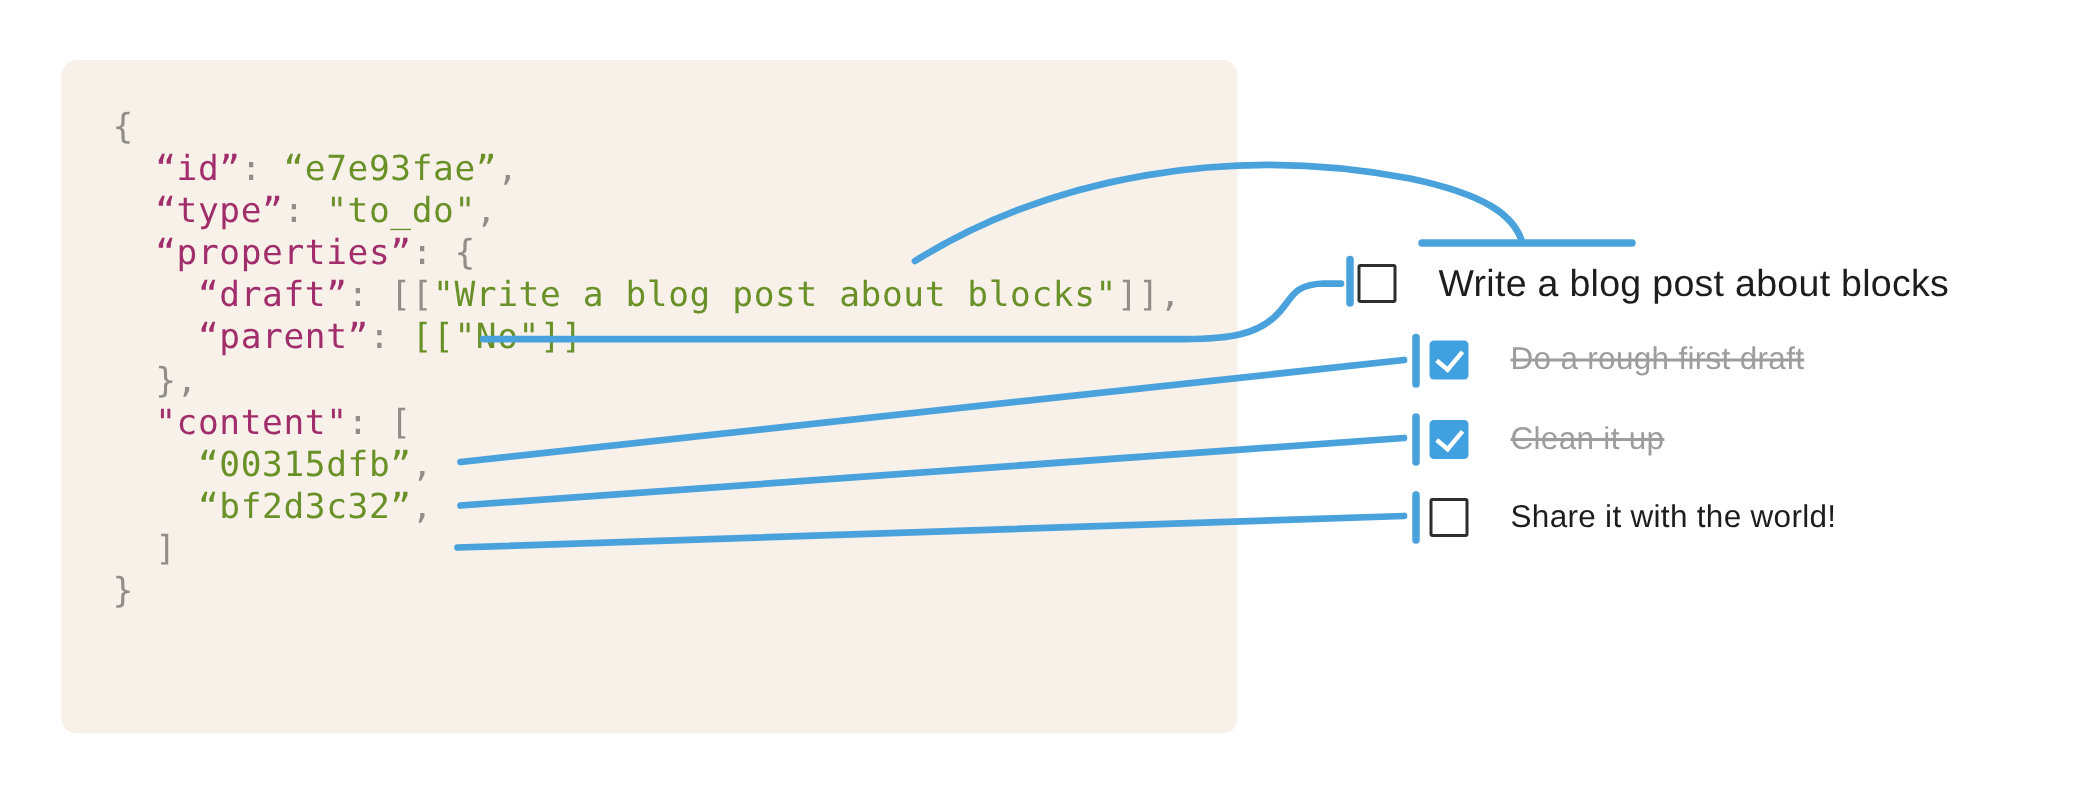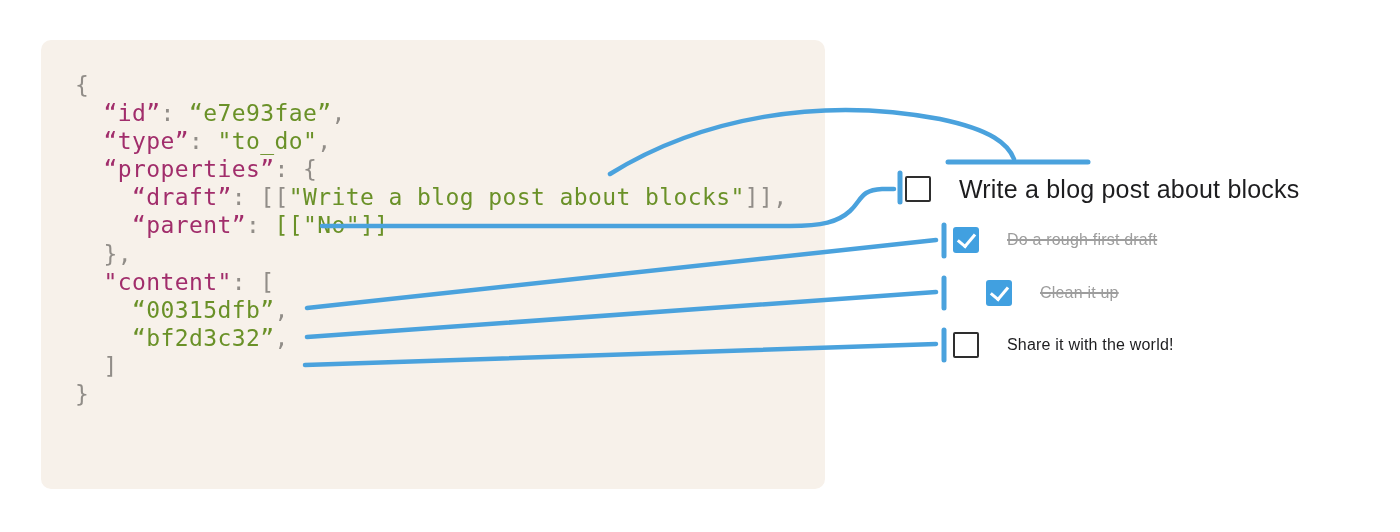--- a/index.html
+++ b/index.html
@@ -34,33 +34,33 @@
   .tok-p{color:var(--code-punctuation);}
   
   .overlay{position:absolute;left:0;top:0;pointer-events:none;}
   .overlay .stroke{stroke:var(--connector-blue);stroke-width:4.5;fill:none;stroke-linecap:round;}
   .overlay .thick{stroke-width:5;}
   
   .todo-list{position:absolute;left:0;top:0;width:1400px;height:532px;}
   .todo-item{position:absolute;height:26px;display:flex;align-items:center;gap:28px;}
   .todo-item:nth-child(1){left:905px;top:176px;}
   .todo-item:nth-child(2){left:953px;top:227px;}
-  .todo-item:nth-child(3){left:953px;top:280px;margin-left:33px;}
+  .todo-item:nth-child(3){left:953px;top:280px;}
   .todo-item:nth-child(4){left:953px;top:332px;}
   .checkbox{
     width:26px;height:26px;box-sizing:border-box;flex:none;position:relative;
     border:2.5px solid #2e2e2e;border-radius:2px;background:#ffffff;cursor:pointer;
   }
   .checkbox.checked{border:none;background:var(--checkbox-checked-blue);border-radius:3px;}
   .checkbox.checked::after{
     content:"";position:absolute;left:8px;top:3px;width:8px;height:14px;
     border-right:3px solid #ffffff;border-bottom:3px solid #ffffff;
     transform:rotate(40deg);
   }
-  .todo-label{font-size:16px;color:var(--todo-text);letter-spacing:0.2px;white-space:nowrap;}
+  .todo-label{font-size:21px;color:var(--todo-text);letter-spacing:0.2px;white-space:nowrap;}
   .todo-item:nth-child(1) .todo-label{font-size:25px;}
   .todo-label.done{
     color:var(--todo-done-text);
     text-decoration:line-through;
     text-decoration-thickness:2px;
   }
 </style>
 </head>
 <body>
 

